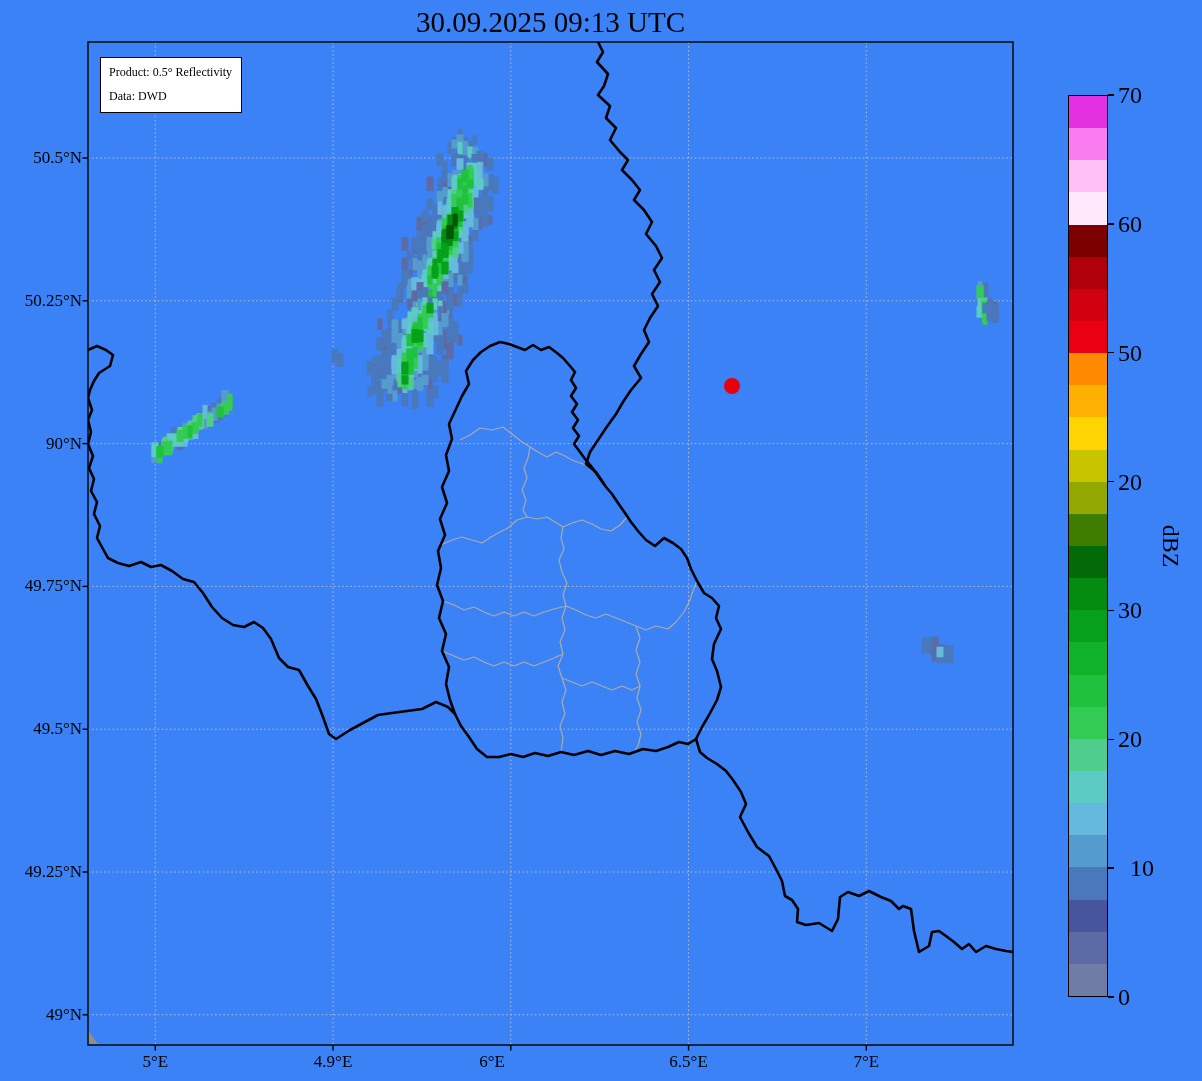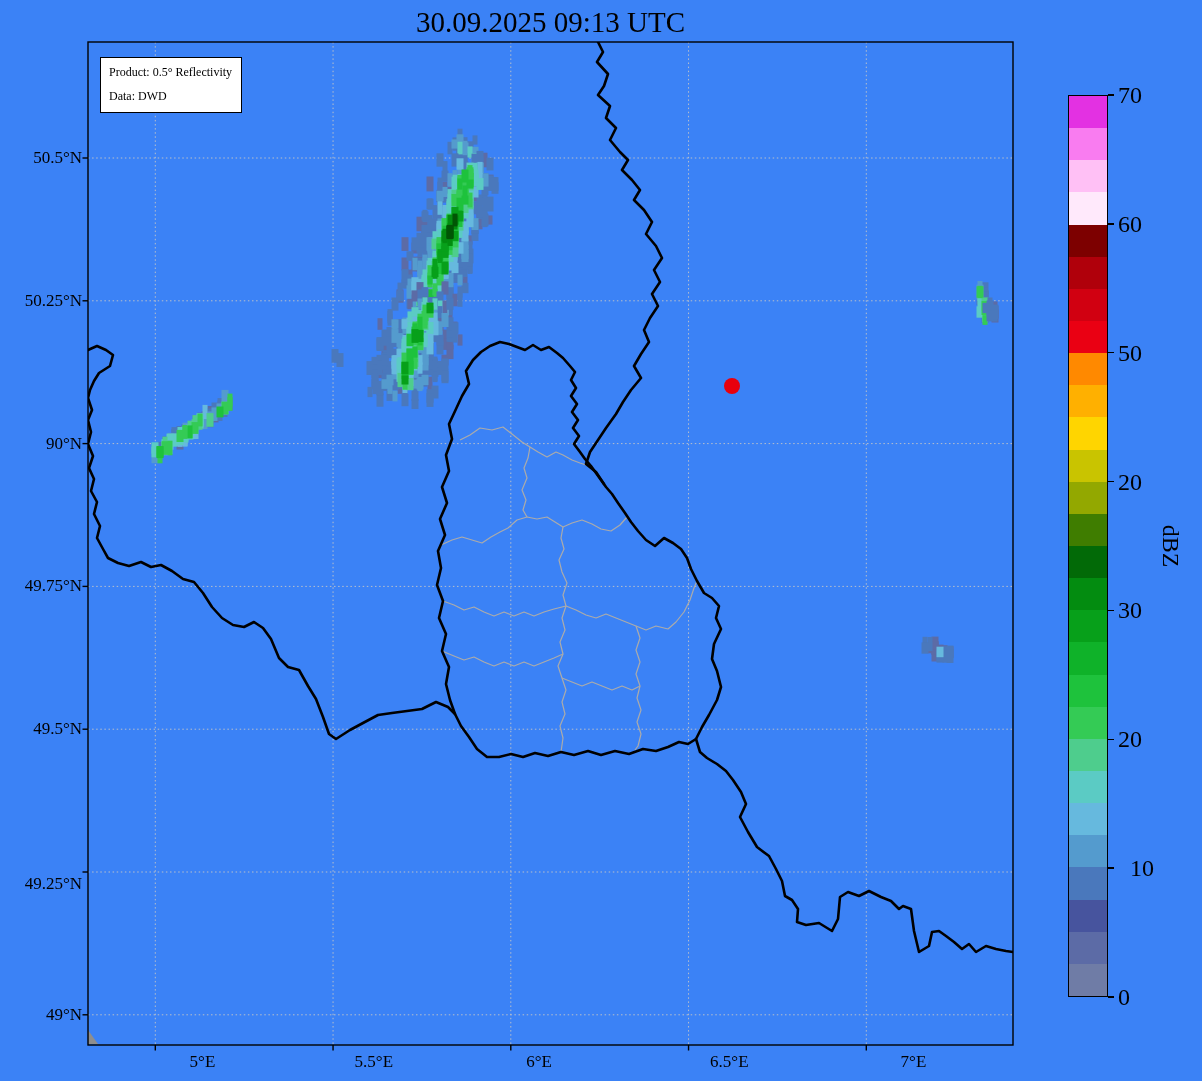--- a/index.html
+++ b/index.html
@@ -13,21 +13,21 @@
   }
   #map-svg{position:absolute;left:0;top:0;}
   #info-box{
     position:absolute;left:100px;top:57px;background:#fff;border:1.5px solid #000;
     padding:2px 9px 4px 8px;font-size:12px;line-height:24px;z-index:5;
   }
   .lat-label{
     position:absolute;left:0;width:82px;text-align:right;font-size:17px;height:22px;line-height:22px;
   }
   .lon-label{
-    position:absolute;width:120px;text-align:right;font-size:17px;height:22px;line-height:22px;top:1051px;
+    position:absolute;width:120px;text-align:center;font-size:17px;height:22px;line-height:22px;top:1051px;
   }
   #colorbar{
     position:absolute;left:1068px;top:95px;width:40px;height:902px;
     border:1.3px solid #000;box-sizing:border-box;display:flex;flex-direction:column;
   }
   #colorbar .cseg{flex:1 1 auto;}
   .cbar-tick{position:absolute;width:6px;height:1.4px;background:#000;left:1108px;}
   .cbar-tick-label{position:absolute;left:1118px;font-size:24px;height:28px;line-height:28px;}
   #cbar-axis-label{
     position:absolute;left:1141px;top:532px;width:60px;height:28px;text-align:center;
@@ -1239,30 +1239,30 @@
       <div class="cseg" style="background: rgb(102, 185, 222);"></div>
       <div class="cseg" style="background: rgb(84, 155, 206);"></div>
       <div class="cseg" style="background: rgb(74, 120, 188);"></div>
       <div class="cseg" style="background: rgb(71, 84, 158);"></div>
       <div class="cseg" style="background: rgb(92, 107, 166);"></div>
       <div class="cseg" style="background: rgb(111, 124, 166);"></div>
     </div>
   <div id="cbar-axis-label">dBZ</div>
 
 <div class="lon-label" style="left: 95.3px;">5°E</div>
-    <div class="lon-label" style="left: 273.05px;">5.5°E</div>
+    <div class="lon-label" style="left: 273.05px;">4.9°E</div>
     <div class="lon-label" style="left: 432px;">6°E</div>
     <div class="lon-label" style="left: 628.55px;">6.5°E</div>
     <div class="lon-label" style="left: 806.3px;">7°E</div>
     <div class="lat-label" style="top: 147px;">50.5°N</div>
     <div class="lat-label" style="top: 289.8px;">50.25°N</div>
     <div class="lat-label" style="top: 432.6px;">90°N</div>
     <div class="lat-label" style="top: 575.4px;">49.75°N</div>
     <div class="lat-label" style="top: 718.2px;">49.5°N</div>
-    <div class="lat-label" style="top: 861px; margin-top: 12px;">49.25°N</div>
+    <div class="lat-label" style="top: 861px;">49.25°N</div>
     <div class="lat-label" style="top: 1003.8px;">49°N</div>
     <div class="cbar-tick" style="top: 996.3px;"></div>
     <div class="cbar-tick-label" style="top: 983px;">0</div>
     <div class="cbar-tick" style="top: 867.443px;"></div>
     <div class="cbar-tick-label" style="top: 854.143px; margin-left: 12px;">10</div>
     <div class="cbar-tick" style="top: 738.586px;"></div>
     <div class="cbar-tick-label" style="top: 725.286px;">20</div>
     <div class="cbar-tick" style="top: 609.729px;"></div>
     <div class="cbar-tick-label" style="top: 596.429px;">30</div>
     <div class="cbar-tick" style="top: 480.871px;"></div>

